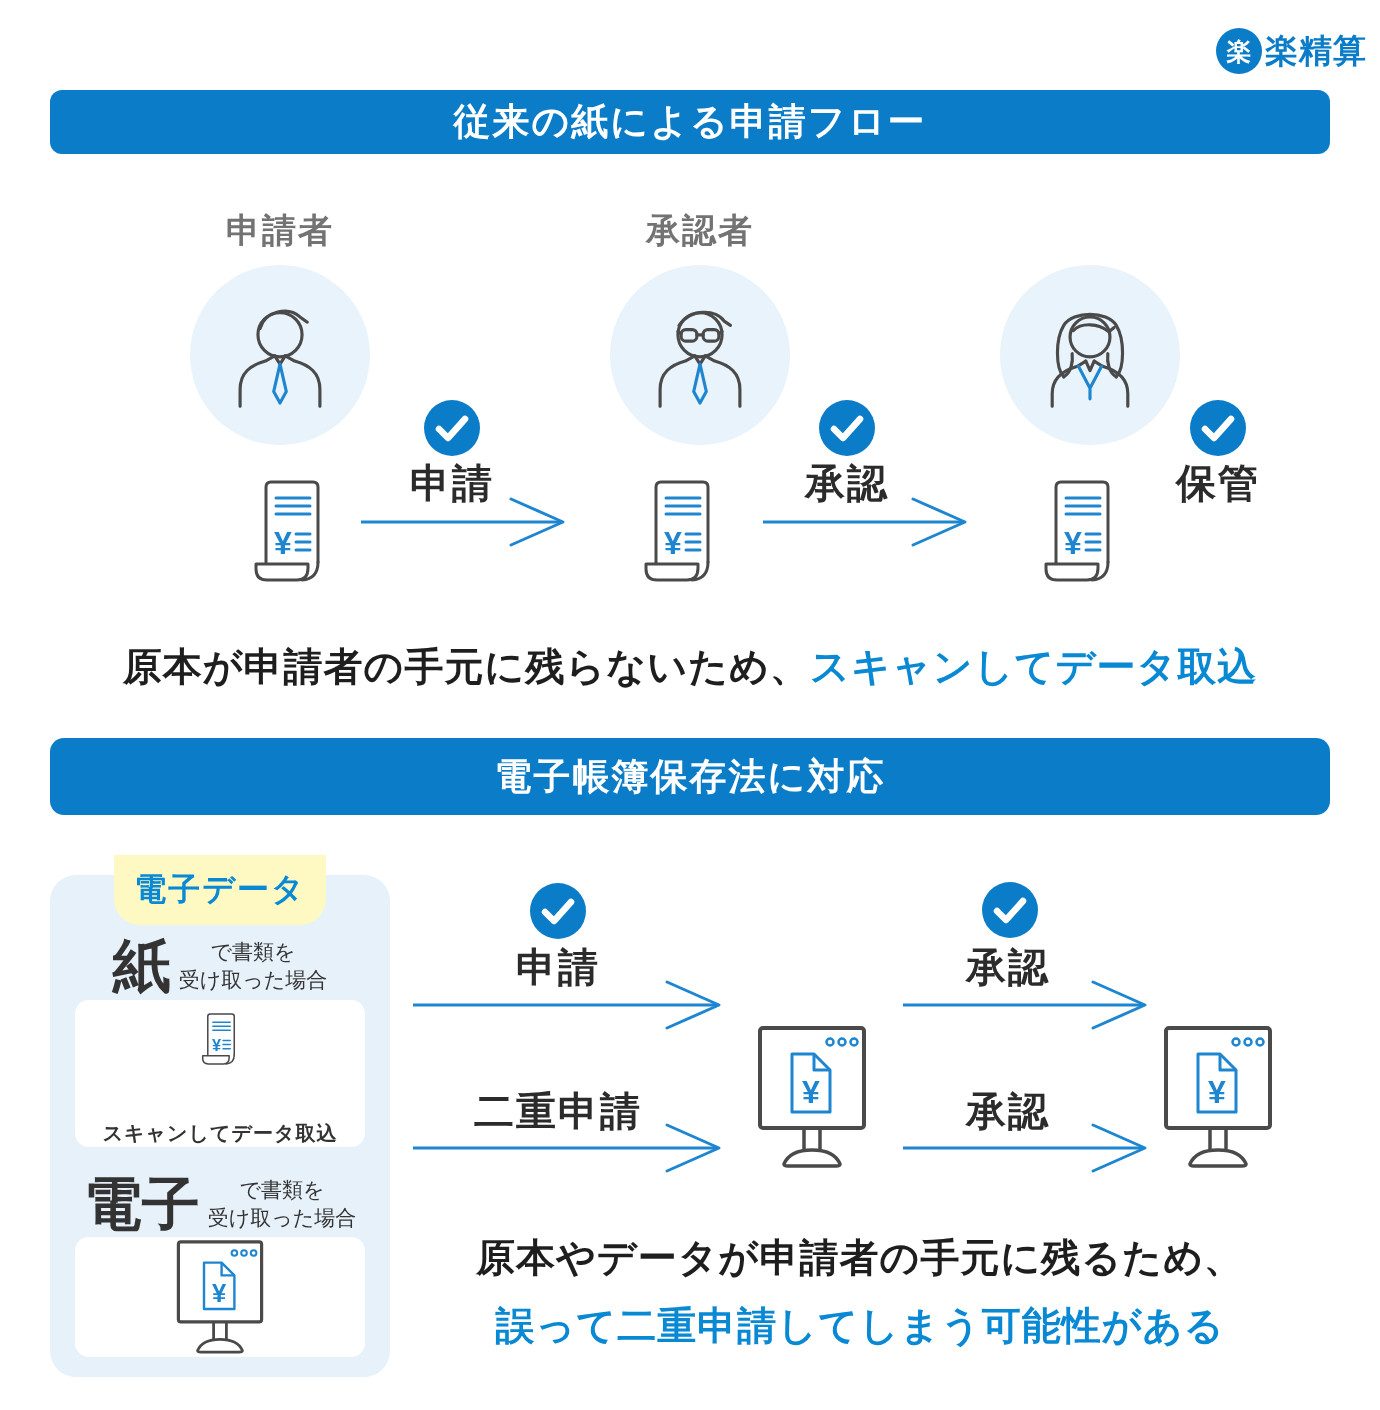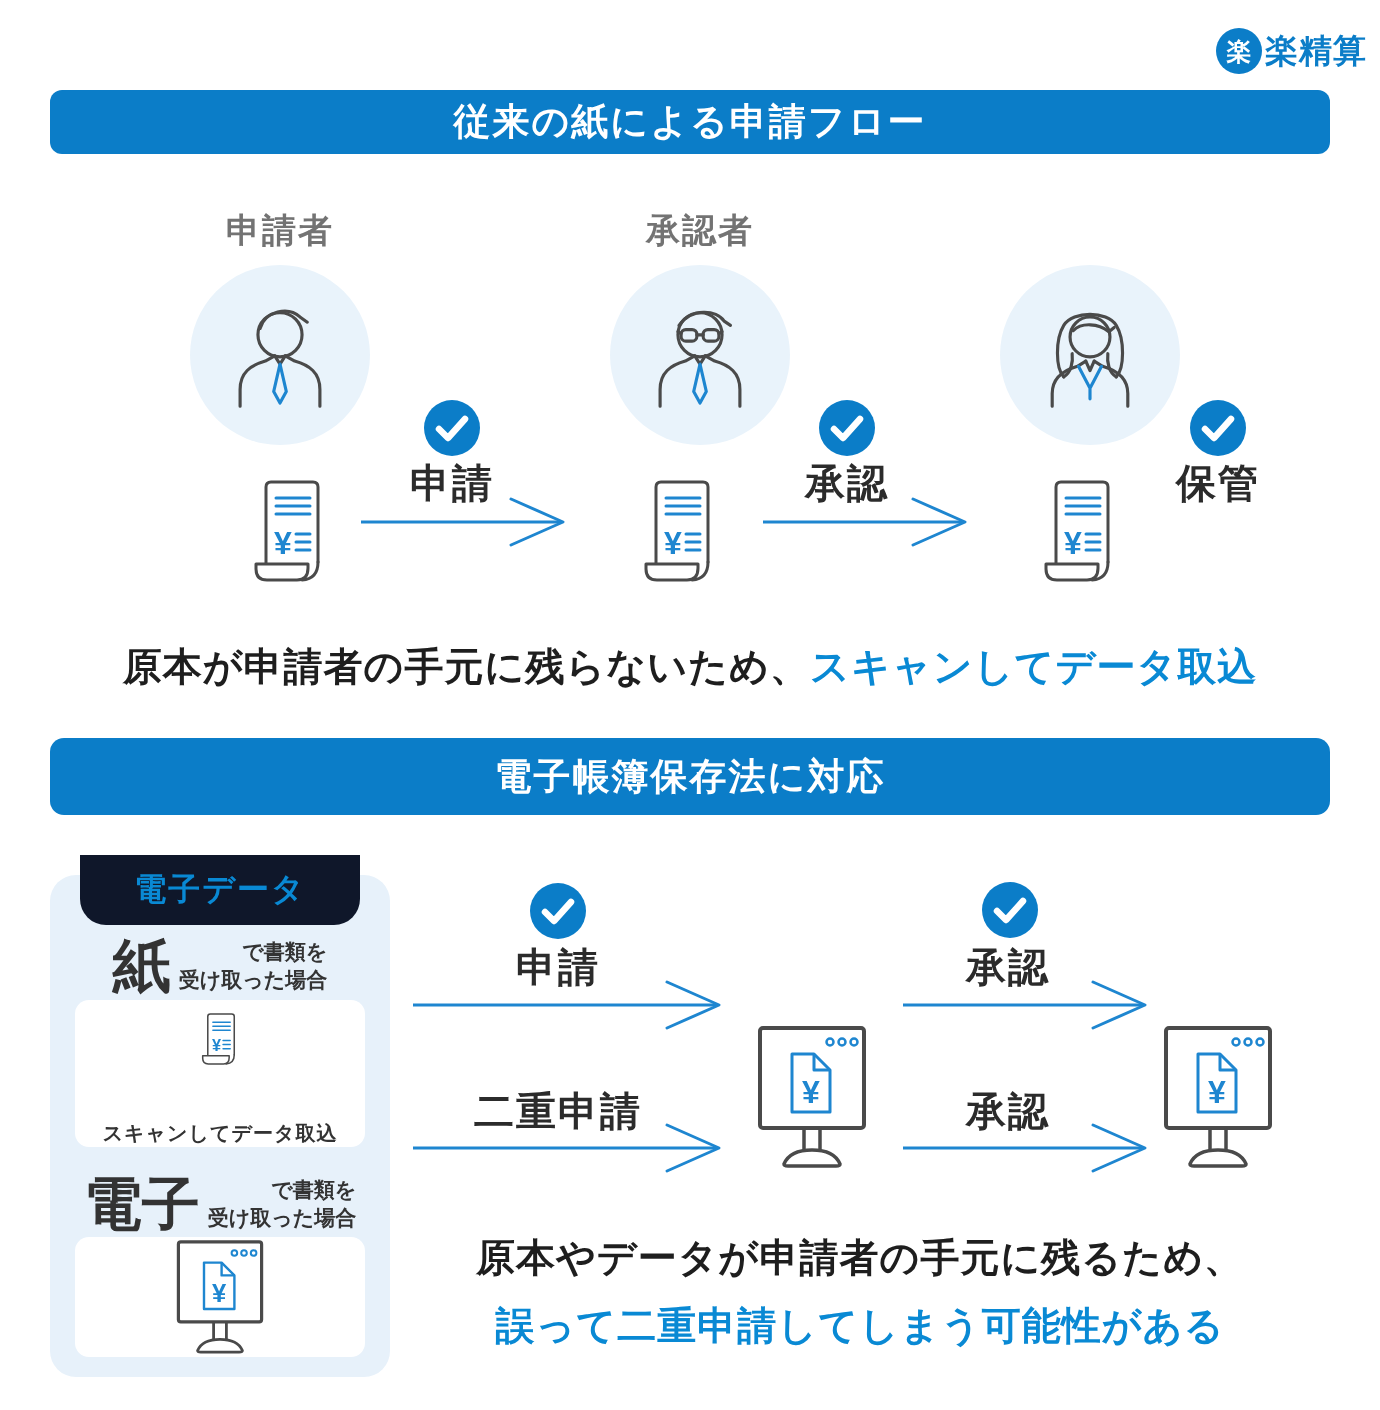--- a/index.html
+++ b/index.html
@@ -28,26 +28,26 @@
   .receipt-lg{position:absolute;width:80px;height:110px;}
   .arrow{position:absolute;height:60px;}
   .arrow path{stroke:#1e86d0;stroke-width:3;fill:none;stroke-linecap:round;stroke-linejoin:round;}
 
   .caption{position:absolute;width:1380px;left:0;text-align:center;font-size:39px;font-weight:bold;color:#1e1e1e;letter-spacing:1px;}
   .caption .blue{color:#0989d4;}
   .caption1{top:640px;}
 
   
   .panel{position:absolute;left:50px;top:875px;width:340px;height:502px;background:#e7f1fa;border-radius:26px;}
-  .panel-tab{position:absolute;left:50%;transform:translateX(-50%);top:-20px;width:280px;height:70px;background:#0f172a;
+  .panel-tab{position:absolute;left:50%;transform:translateX(-50%);top:-20px;width:212px;height:70px;background:#fef9c3;
     border-radius:0 0 26px 26px;display:flex;align-items:center;justify-content:center;}
   .panel-tab span{font-size:32px;font-weight:bold;color:#0989d4;letter-spacing:2px;}
   .panel-heading{position:absolute;left:0;width:100%;display:flex;align-items:center;justify-content:center;gap:8px;color:#333;}
   .panel-heading .big{font-size:58px;font-weight:bold;line-height:1;}
-  .panel-heading .small{font-size:21px;font-weight:bold;line-height:1.35;text-align:right;}
+  .panel-heading .small{font-size:21px;font-weight:normal;line-height:1.35;text-align:center;}
   .heading-paper{top:62px;}
   .heading-digital{top:300px;}
   .panel-card{position:absolute;left:25px;width:290px;background:#ffffff;border-radius:14px;
     display:flex;flex-direction:column;align-items:center;box-sizing:border-box;}
   .card-paper{top:125px;height:147px;padding-top:12px;gap:46px;}
   .card-paper svg{width:60px;height:82px;}
   .card-caption{font-size:20px;font-weight:bold;color:#333;margin-top:6px;letter-spacing:1px;}
   .card-digital{top:362px;height:120px;justify-content:center;}
   .card-digital svg{width:96px;height:120px;}
 

